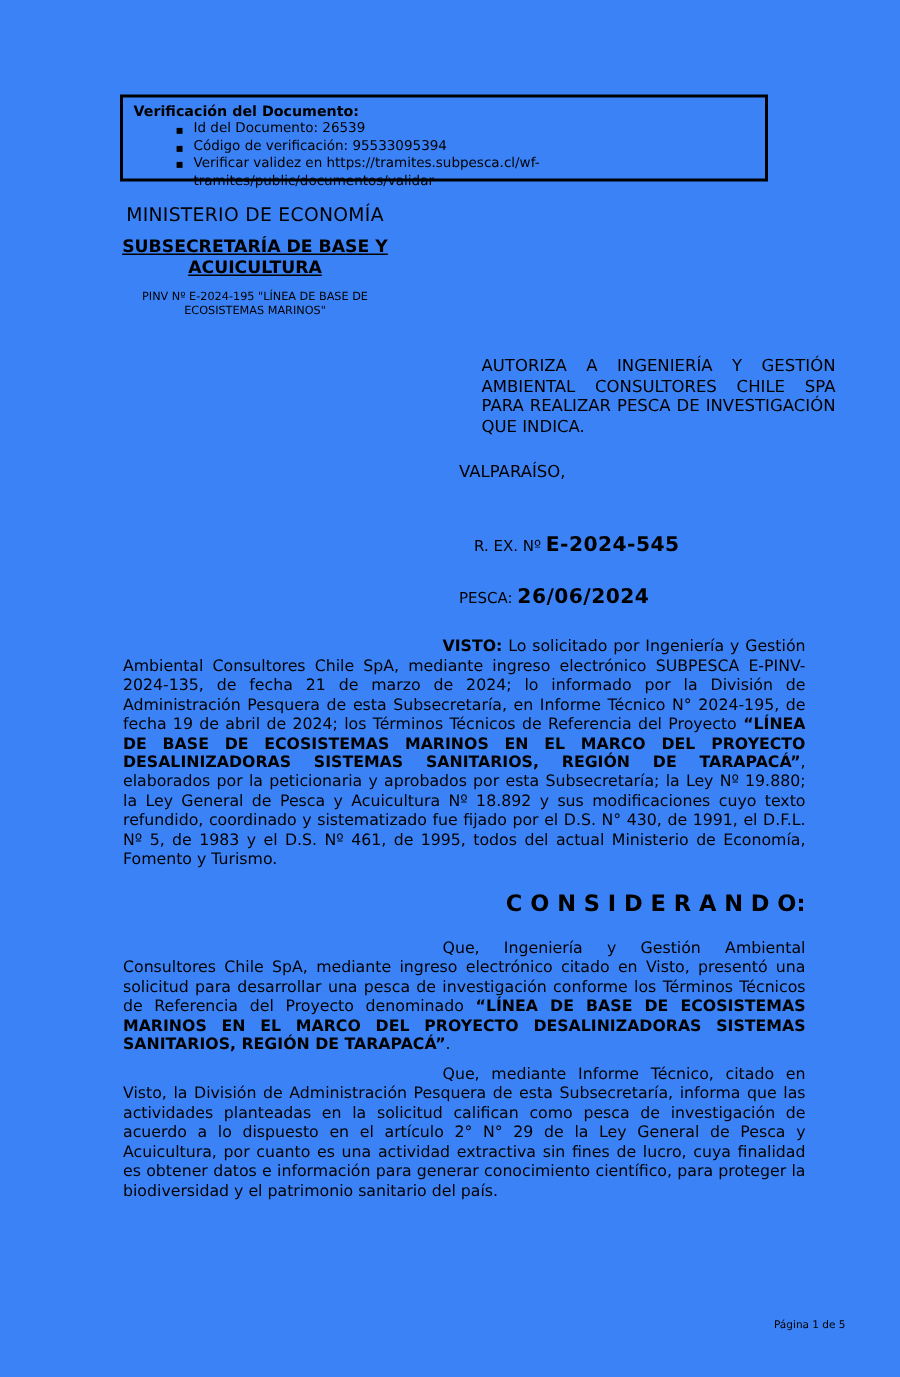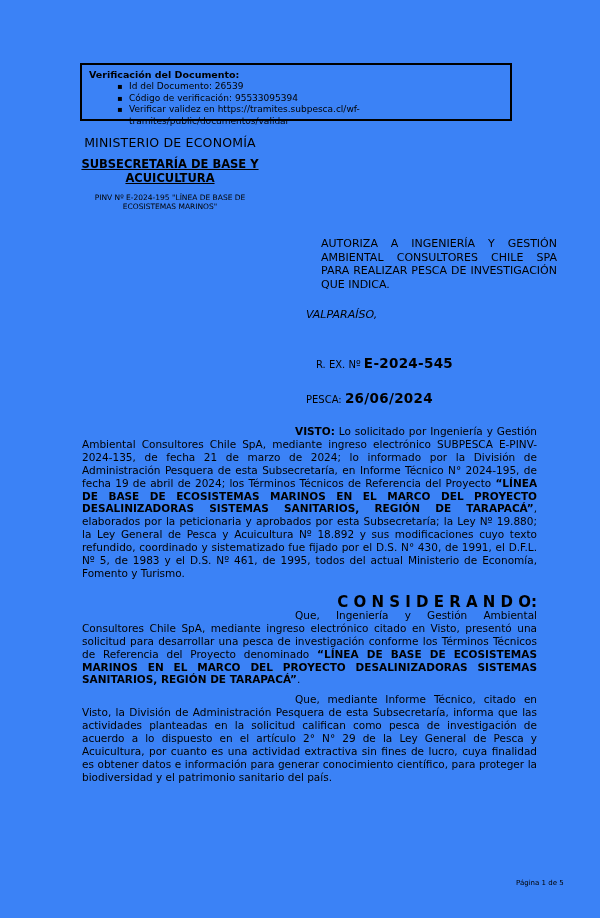--- a/index.html
+++ b/index.html
@@ -33,37 +33,37 @@
     font-weight:bold; font-size:11.5px; line-height:14px;
     text-decoration:underline;
   }
   .pinv { margin:8px auto 0 auto; width:200px; font-size:7.5px; line-height:9.5px; }
 
   
   .subject {
     position:absolute; left:305px; top:221px; width:236px;
     font-size:11px; line-height:13.5px; text-align:justify; margin:16px;
   }
-  .city { position:absolute; left:306px; top:308px; font-size:11px; margin:0;font-style:italic; }
+  .city { position:absolute; left:306px; top:308px; font-size:11px; margin:0; }
   .rex  { position:absolute; left:306px; top:345px; font-size:10px; margin:10px; }
   .rex b { font-size:13.5px; letter-spacing:0.3px; }
   .fecha { position:absolute; left:306px; top:390px; font-size:10px; margin:0; }
   .fecha b { font-size:13.5px; letter-spacing:0.3px; }
 
   
   .body { position:absolute; left:82px; top:425px; width:455px; }
   .para {
     margin:0; font-size:10.5px; line-height:12.9px;
     text-align:justify; text-indent:213px;
   }
   .section-heading {
     margin-top:16px; text-align:right;
     font-weight:bold; font-size:15px; line-height:13px;
   }
-  .para.p1 { }
+  .para.p1 { margin-top:17px; }
   .para.p2 { margin-top:7px; }
 
   .page-number {
     position:absolute; left:468px; top:879px;
     font-size:7px; line-height:8px; color:#000;padding-left:48px;
   }
 </style>
 </head>
 <body>
 

